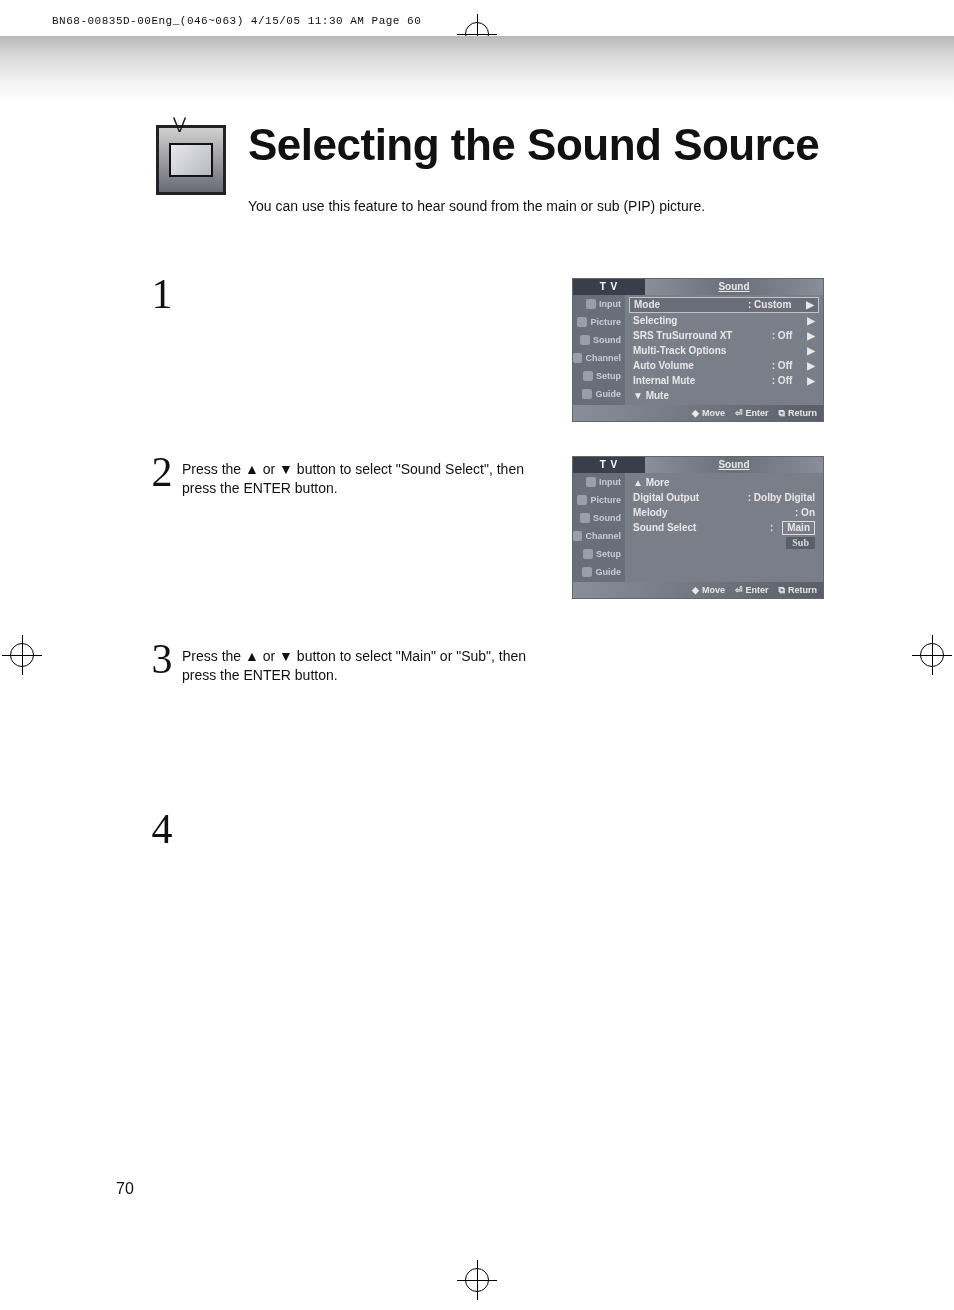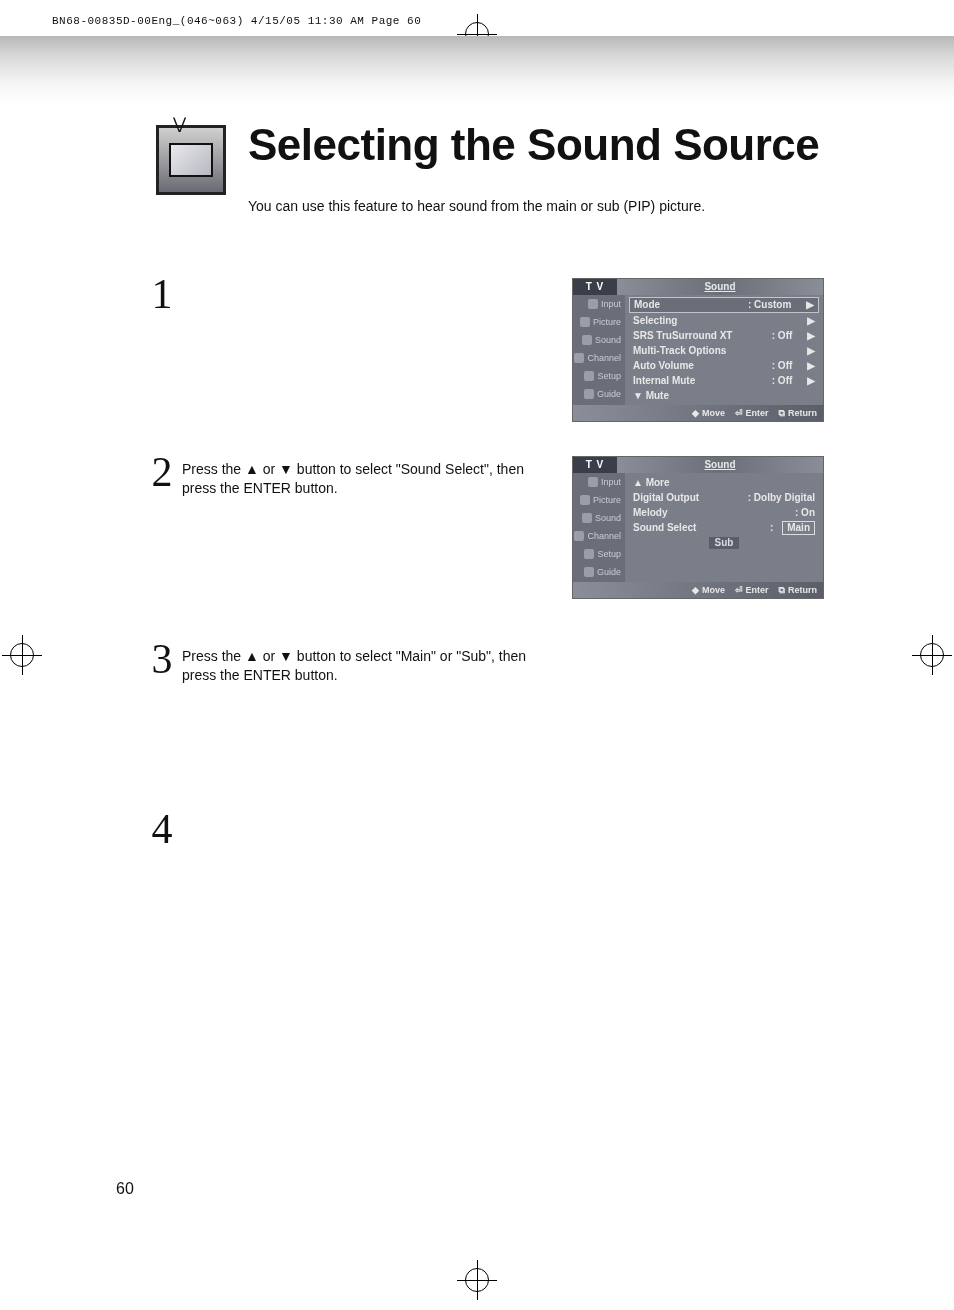--- a/index.html
+++ b/index.html
@@ -111,21 +111,21 @@
     border: 1px solid #666;
     background: #7a7e88;
     margin-left: auto;
     margin-bottom: 24px;
   }
   .osd-top {
     display: flex;
     height: 16px;
   }
   .osd-tv {
-    width: 44px;
+    width: 72px;
     background: #3a3e4a;
     color: #fff;
     font-weight: 700;
     text-align: center;
     line-height: 16px;
     font-size: 10px;
     letter-spacing: 1px;
   }
   .osd-titlebar {
     flex: 1;
@@ -141,21 +141,21 @@
   .osd-side {
     width: 52px;
     background: #6a6e78;
   }
   .osd-side div {
     height: 18px;
     line-height: 18px;
     text-align: right;
     padding-right: 4px;
     font-size: 9px;
-    font-weight: 400;
+    font-weight: 700;
     color: #c8ccd6;
     border-bottom: 0;
     display: flex;
     justify-content: flex-end;
     align-items: center;
     gap:3px;
   }
   .osd-side .ic {
     width:10px;height:10px;background:#9a9ea8;border-radius:2px;
   }
@@ -419,21 +419,21 @@
               <span class="lab">Melody</span>
               <span class="val">: On</span>
             </div>
           <div class="osd-row">
               <span class="lab">Sound Select</span>
               <span class="vgroup">
                 <span class="val">:</span>
                 <span class="sel-box">Main</span>
               </span>
             </div>
-          <div class="osd-row" style="justify-content:center;">
+          <div class="osd-row" style="justify-content:flex-end;font-family:Liberation Serif, serif;">
               <span class="sub-box">Sub</span>
             </div>
           <div class="osd-row">
               <span></span>
             </div>
           <div class="osd-row">
               <span></span>
             </div>
         </div>
       </div>
@@ -468,21 +468,21 @@
     <div class="left-col">
       <div class="rule"></div>
       <div class="step">
         <div class="num">4</div>
       </div>
     </div>
   </div>
 
 </div>
 
-<div class="pagenum">60</div>
+<div class="pagenum">70</div>
 
 <div class="side-crop" style="left:2px;">
   <div class="crop-circle"></div>
     <div class="crop-h"></div>
     <div class="crop-v"></div>
 </div>
 <div class="side-crop" style="right:2px;">
   <div class="crop-circle"></div>
     <div class="crop-h"></div>
     <div class="crop-v"></div>

